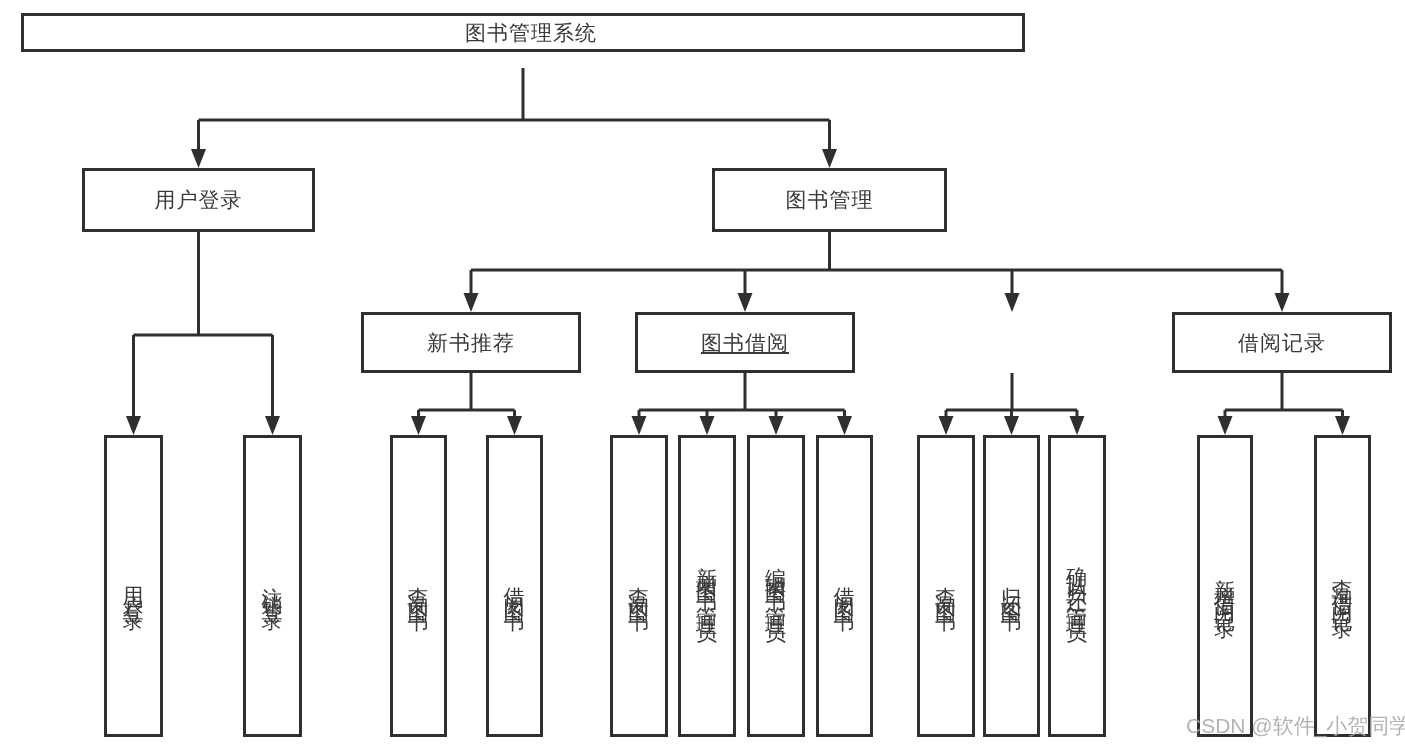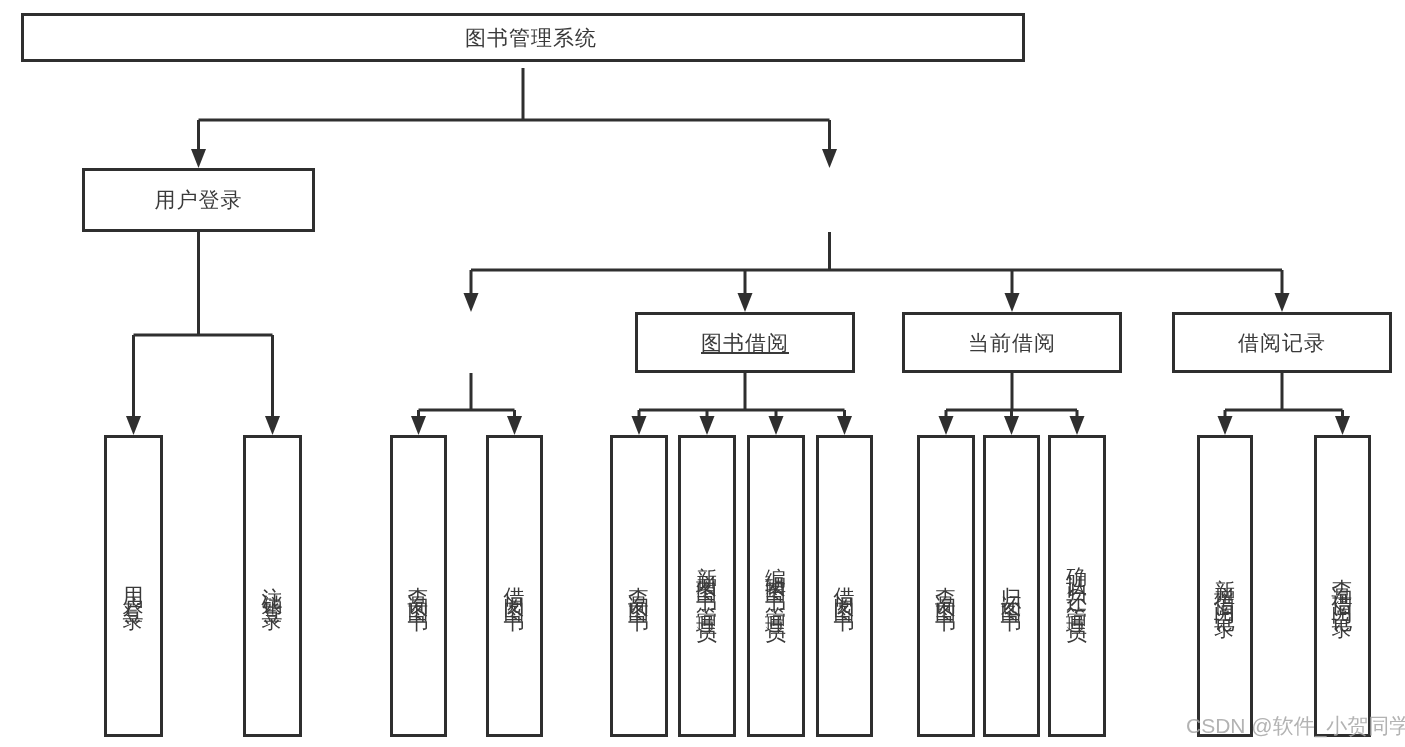--- a/index.html
+++ b/index.html
@@ -136,34 +136,37 @@
       <path d="M768.5 416 L783.5 416 L776 435 Z"></path>
       <path d="M837 416 L852 416 L844.5 435 Z"></path>
       <path d="M938.5 416 L953.5 416 L946 435 Z"></path>
       <path d="M1004 416 L1019 416 L1011.5 435 Z"></path>
       <path d="M1069.5 416 L1084.5 416 L1077 435 Z"></path>
       <path d="M1217.5 416 L1232.5 416 L1225 435 Z"></path>
       <path d="M1335 416 L1350 416 L1342.5 435 Z"></path>
     </g>
   </svg>
 
-  <div class="node hbox" style="left:21px; top:13px; width:1004px; height:49px;padding-left:16px;">
+  <div class="node hbox" style="left:21px; top:13px; width:1004px; height:39px;padding-left:16px;">
     <span>图书管理系统</span>
   </div>
 
   <div class="node hbox" style="left:82px; top:168px; width:233px; height:64px;">
     <span>用户登录</span>
   </div>
-
+  <div class="node hbox" style="left:712px; top:168px; width:235px; height:64px;">
+    <span>图书管理</span>
+  </div>
+
+  <div class="node hbox" style="left:361px; top:312px; width:220px; height:61px;">
+    <span>新书推荐</span>
+  </div>
   <div class="node hbox" style="left:635px; top:312px; width:220px; height:61px;text-decoration:underline;">
     <span>图书借阅</span>
   </div>
-  <div class="node hbox" style="left:902px; top:312px; width:220px; height:61px;">
-    <span>当前借阅</span>
-  </div>
   <div class="node hbox" style="left:1172px; top:312px; width:220px; height:61px;">
     <span>借阅记录</span>
   </div>
 
   <div class="node vbox" style="left:104px; top:435px; width:59px; height:302px;">
     <span class="vtext">用户登录</span>
   </div>
   <div class="node vbox" style="left:243px; top:435px; width:59px; height:302px;">
     <span class="vtext">注销登录</span>
   </div>

